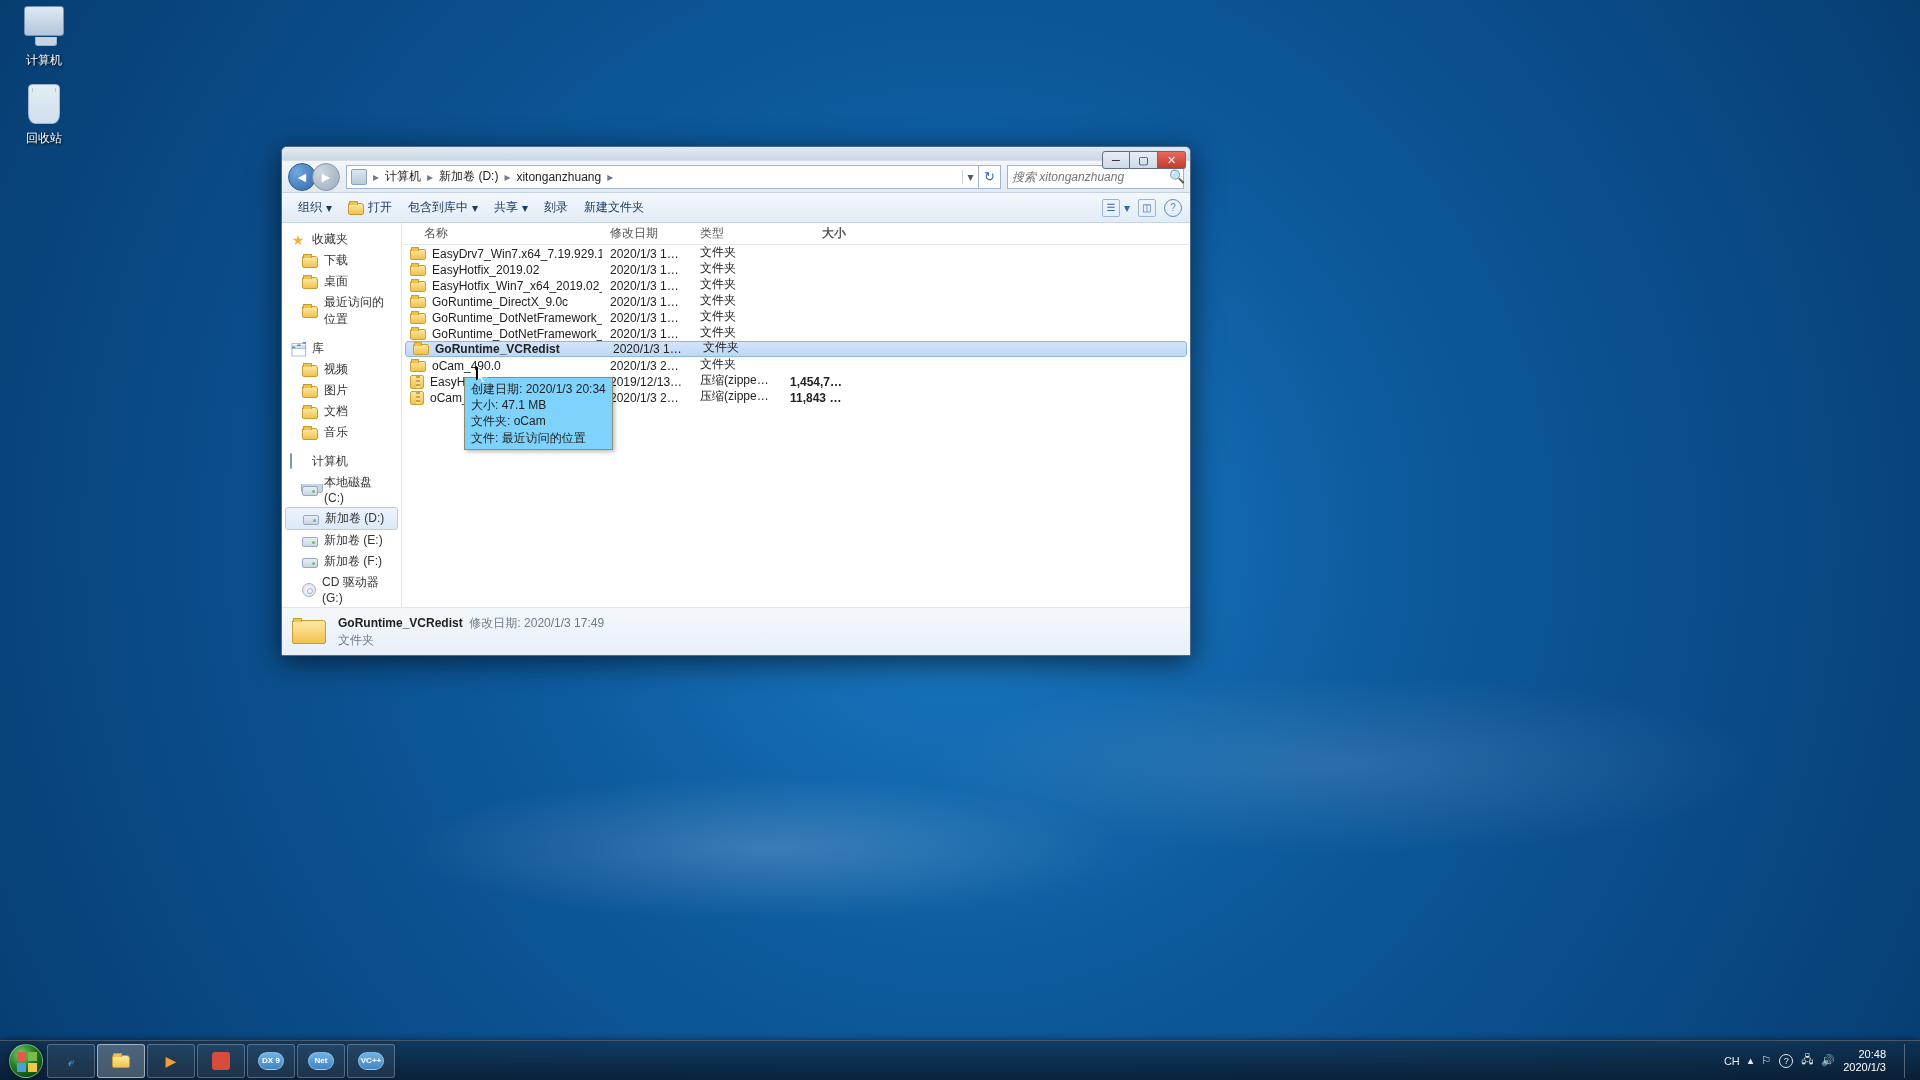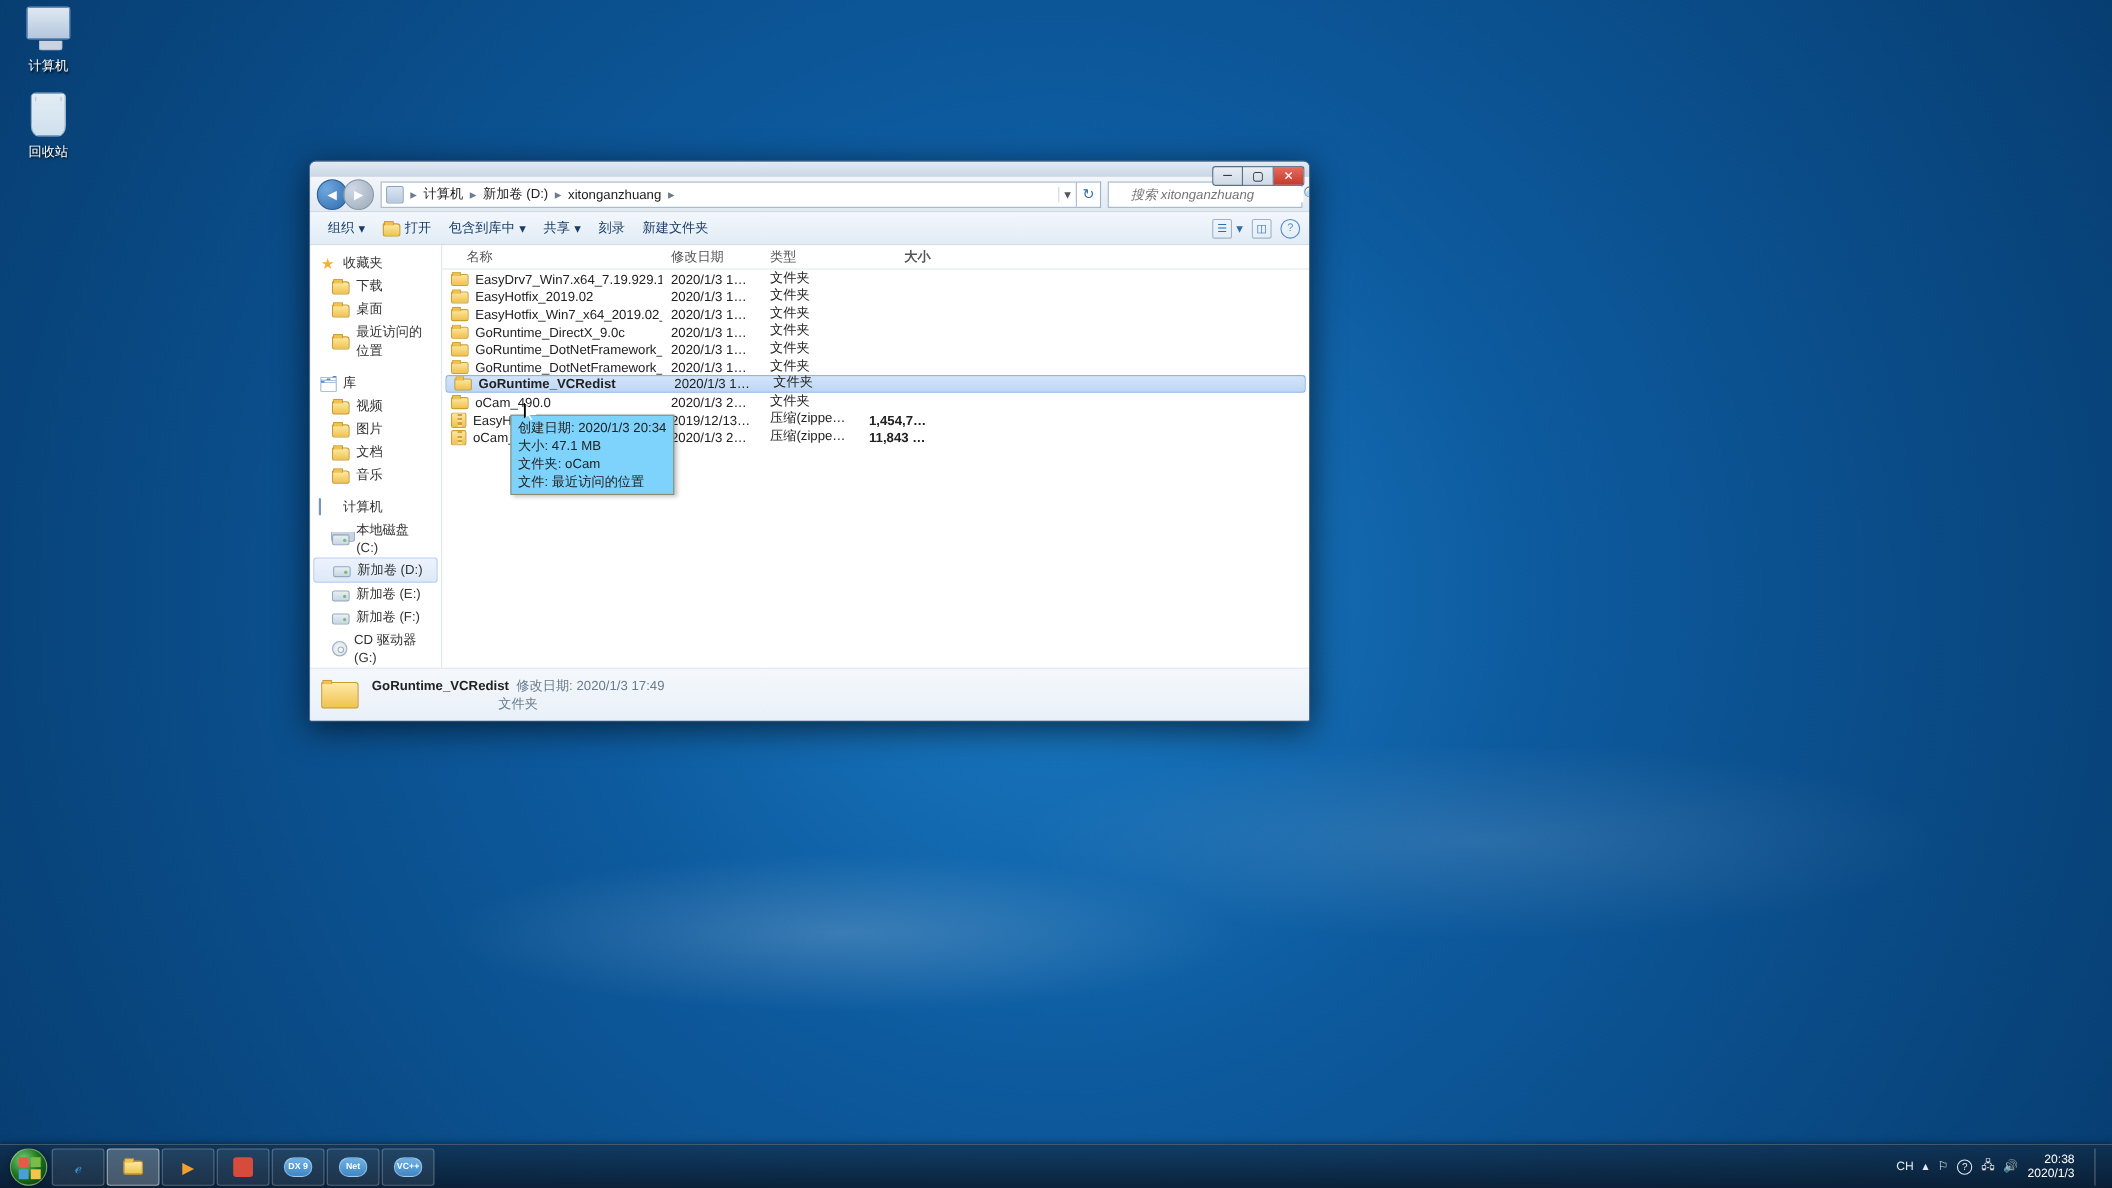--- a/index.html
+++ b/index.html
@@ -41,21 +41,21 @@
 .circ { width:28px;height:28px;border-radius:50%;background:radial-gradient(circle at 30% 30%,#6fa8e0,#2f6bab);border:1px solid #2a5d95;display:flex;align-items:center;justify-content:center;color:#fff;font-size:14px;cursor:pointer;}
 .circ.fwd{background:radial-gradient(circle at 30% 30%,#cfd9e4,#9aa9ba);border-color:#8a98a8;}
 .crumb { flex:1; height:24px; border:1px solid #9fb4cc; background:#fff; display:flex; align-items:center; font-size:12px; color:#222; padding-left:4px;}
 .crumb .seg{padding:0 4px;}
 .crumb .arr{color:#6d7c8c;padding:0 2px;}
 .crumb-ic{width:16px;height:16px;background:linear-gradient(#dbe6f1,#b8cade);border:1px solid #8aa1bd;border-radius:2px;margin-right:4px;}
 .crumb .spacer{flex:1;}
 .crumb .dd{width:16px;text-align:center;color:#555;border-left:1px solid #cdd7e2;cursor:pointer;}
 .reload{width:22px;height:24px;border:1px solid #9fb4cc;border-left:none;display:flex;align-items:center;justify-content:center;color:#2f6bab;font-size:13px;cursor:pointer;background:#fff;}
 .search { width:177px; height:24px; margin-left:6px; border:1px solid #9fb4cc; background:#fff; display:flex; align-items:center; font-size:12px; padding:0 4px;}
-.search input{flex:1;border:none;outline:none;font-style:italic;color:#c2410c;font-size:12px;margin-left:16px;}
+.search input{flex:1;border:none;outline:none;font-style:italic;color:#c2410c;font-size:12px;}
 .search .mag{color:#2f6bab;font-size:13px;}
 .toolbar { display:flex; align-items:center; height:30px; padding:0 8px; background:linear-gradient(#f2f7fc,#e2ecf5); border-bottom:1px solid #c8d4e1; font-size:12px; color:#1a3b66;}
 .toolbar .tb{padding:0 8px;height:100%;display:flex;align-items:center;gap:4px;cursor:pointer;}
 .toolbar .sp{flex:1;}
 .vb{width:18px;height:18px;border:1px solid #9fb4cc;border-radius:2px;display:flex;align-items:center;justify-content:center;font-size:10px;color:#2f6bab;cursor:pointer;}
 .content { flex:1; display:flex; min-height:0; background:#fff;}
 .nav-pane { width:120px; border-right:1px solid #dfe6ee; overflow-y:auto; font-size:12px; padding:6px 0;}
 .np-group{margin-bottom:8px;}
 .np-head{display:flex;align-items:center;gap:6px;padding:2px 8px;font-weight:normal;color:#333;}
 .np-item{display:flex;align-items:center;gap:6px;padding:2px 8px 2px 20px;color:#333;cursor:pointer;}
@@ -85,21 +85,21 @@
 .row.sel .c-name .nm{font-weight:600;}
 .ic-fld-row{width:16px;height:11px;background:linear-gradient(#fde6a0,#f0c14e);border:1px solid #caa02f;border-radius:1px 2px 2px 2px;position:relative;flex-shrink:0;}
 .ic-fld-row::before{content:"";position:absolute;left:0;top:-3px;width:6px;height:3px;background:#f0c14e;border:1px solid #caa02f;border-bottom:none;border-radius:1px 1px 0 0;}
 .ic-zip-row{width:14px;height:14px;background:linear-gradient(#fde6a0,#f0c14e);border:1px solid #caa02f;border-radius:2px;position:relative;flex-shrink:0;}
 .ic-zip-row::after{content:"";position:absolute;left:5px;top:0;bottom:0;width:4px;background:repeating-linear-gradient(#cfa23a,#cfa23a 2px,#f7dd96 2px,#f7dd96 4px);}
 
 .tooltip{position:absolute;background:#7dd3fc;border:1px solid #8e8e6f;padding:3px 6px;font-size:12px;color:#222;box-shadow:2px 2px 4px rgba(0,0,0,0.25);line-height:1.35;z-index:10;white-space:nowrap;}
 
 .details{height:48px;border-top:1px solid #dfe6ee;background:linear-gradient(#f4f8fc,#e9f0f8);display:flex;align-items:center;padding:4px 10px;gap:12px;}
 .details .dic{width:34px;height:28px;}
-.details .txt{font-size:12px;color:#222;text-align:center;}
+.details .txt{font-size:12px;color:#222;}
 .details .sub{color:#6b7c8d;}
 
 .taskbar{position:absolute;left:0;right:0;bottom:0;height:40px;background:linear-gradient(rgba(20,40,60,0.55),rgba(10,25,42,0.85));border-top:1px solid rgba(255,255,255,0.25);display:flex;align-items:center;padding:0 6px;box-shadow:0 -1px 6px rgba(0,0,0,0.4);}
 .start{width:40px;height:40px;display:flex;align-items:center;justify-content:center;cursor:pointer;}
 .orb{width:34px;height:34px;border-radius:50%;background:radial-gradient(circle at 35% 30%,#7ad17a,#1f7a1f 45%,#0c4a0c 80%);border:1px solid rgba(255,255,255,0.4);position:relative;box-shadow:0 0 6px rgba(0,0,0,0.4);}
 .orb::after{content:"";position:absolute;left:7px;top:7px;width:20px;height:20px;background:
  linear-gradient(#e85a47,#e85a47) 0 0/9px 9px no-repeat,
  linear-gradient(#7cbb4a,#7cbb4a) 11px 0/9px 9px no-repeat,
  linear-gradient(#4a9ed9,#4a9ed9) 0 11px/9px 9px no-repeat,
  linear-gradient(#f3c64a,#f3c64a) 11px 11px/9px 9px no-repeat;}
@@ -412,18 +412,18 @@
     </div>
 
   <div class="tray">
     <span class="ti">CH</span>
     <span class="ti">▴</span>
     <span class="ti">⚐</span>
     <span class="ti" style="width:14px;height:14px;border:1px solid #fff;border-radius:50%;display:inline-flex;align-items:center;justify-content:center;font-size:9px">?</span>
     <span class="ti">🖧</span>
     <span class="ti">🔊</span>
     <div class="clock">
-      <div>20:38</div>
+      <div>20:48</div>
       <div>2020/1/3</div>
     </div>
     <div class="show-dt"></div>
   </div>
 </div>
 
 </body></html>

